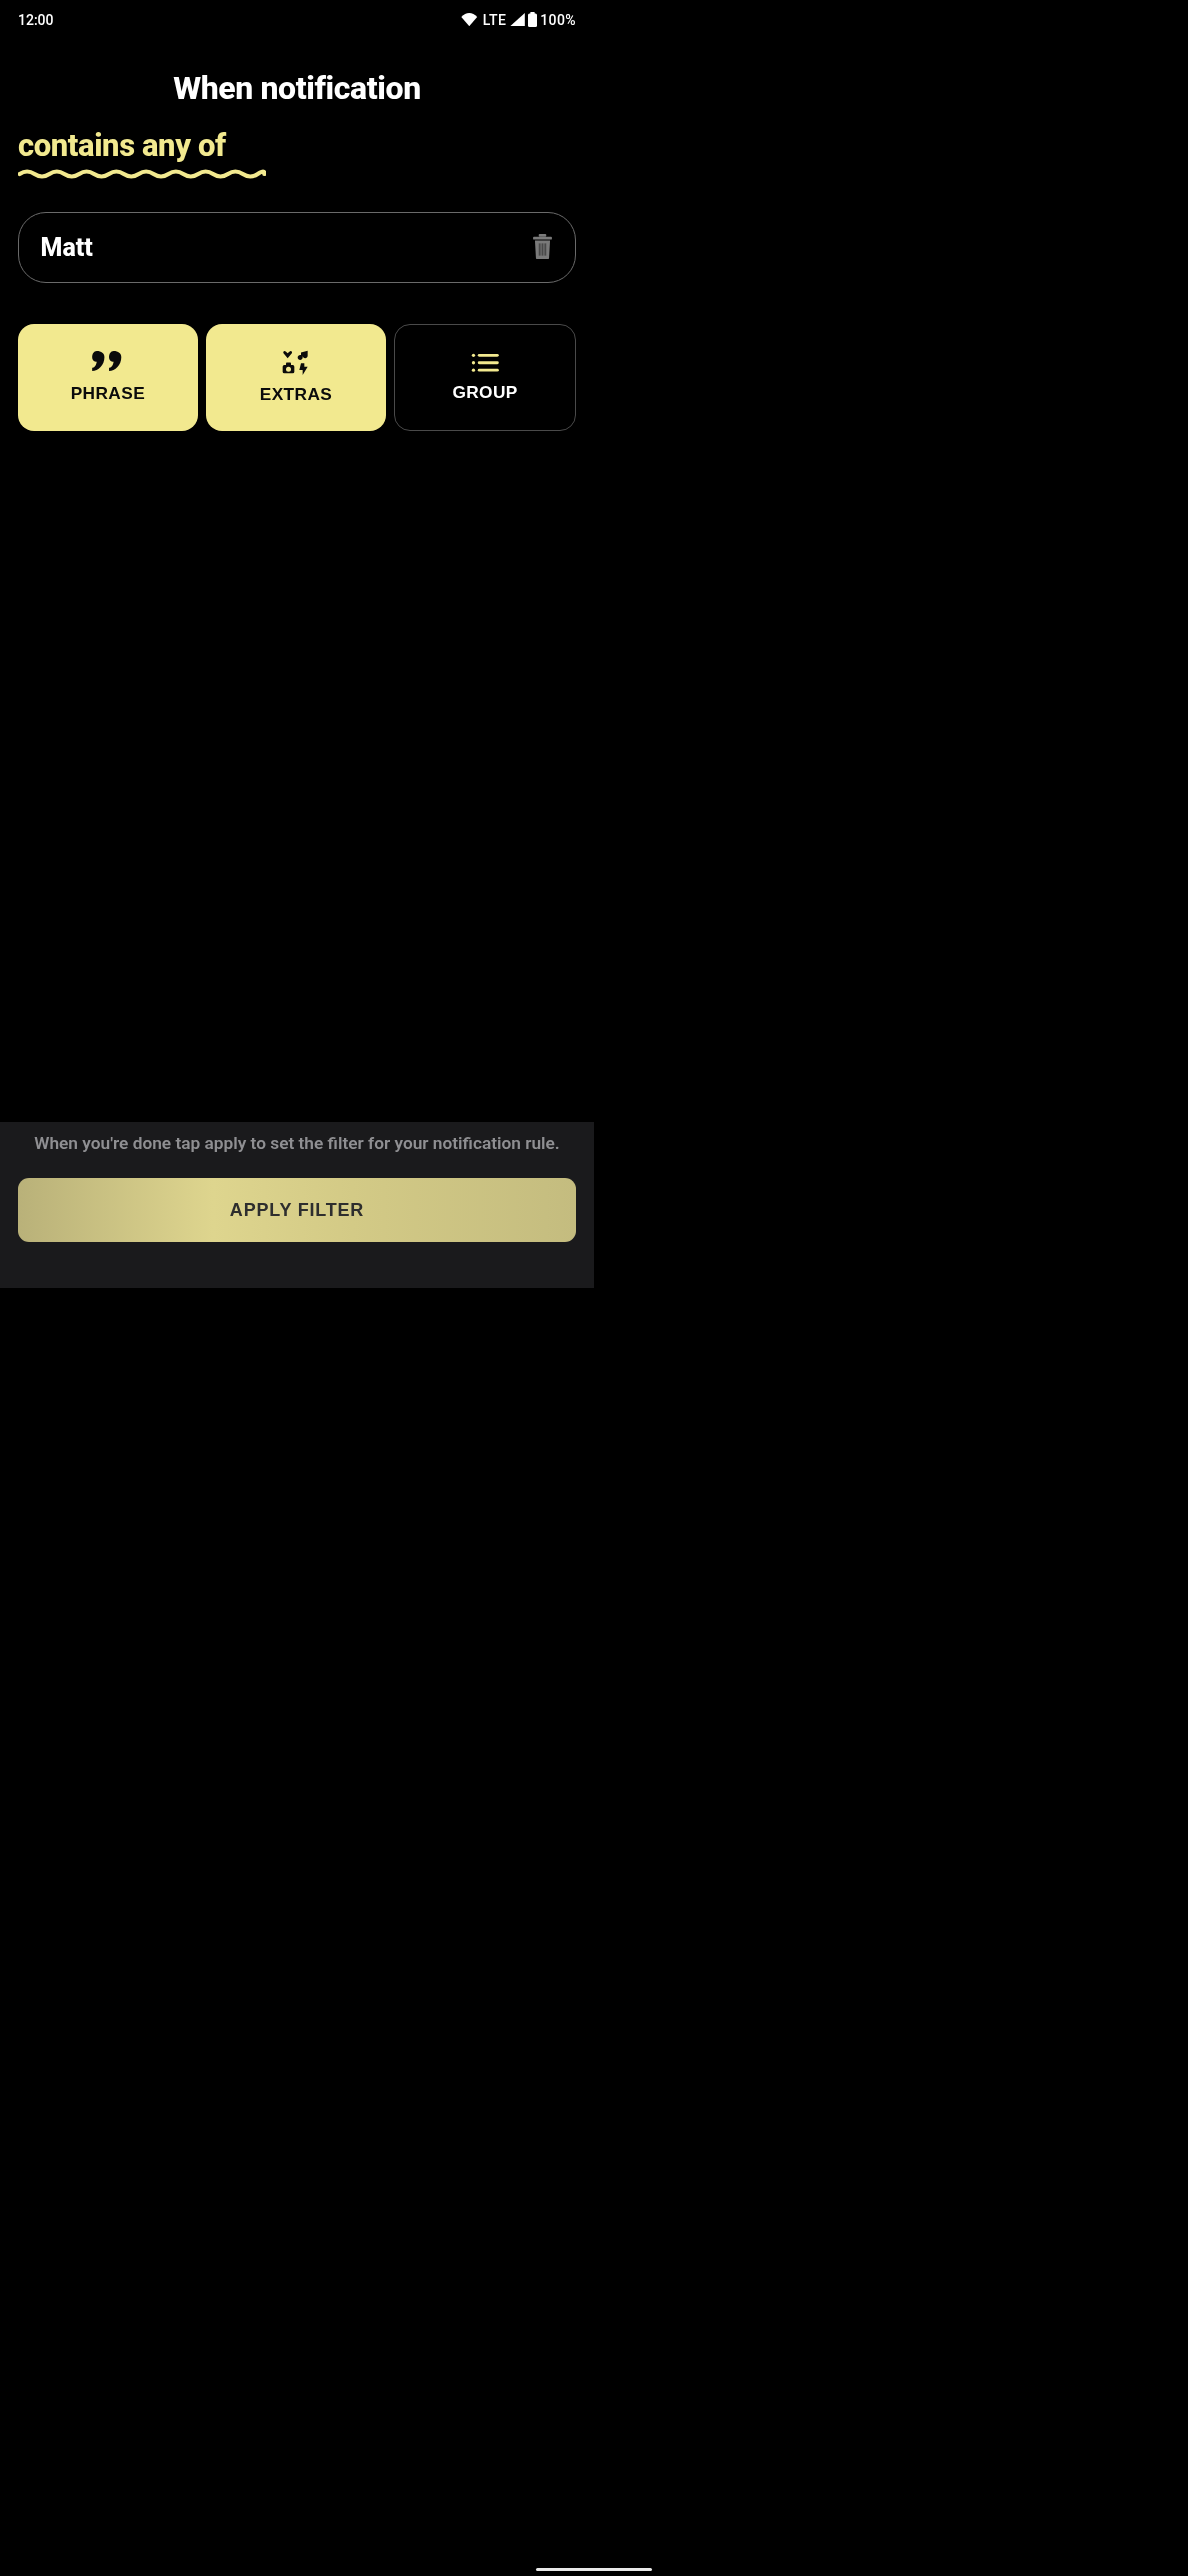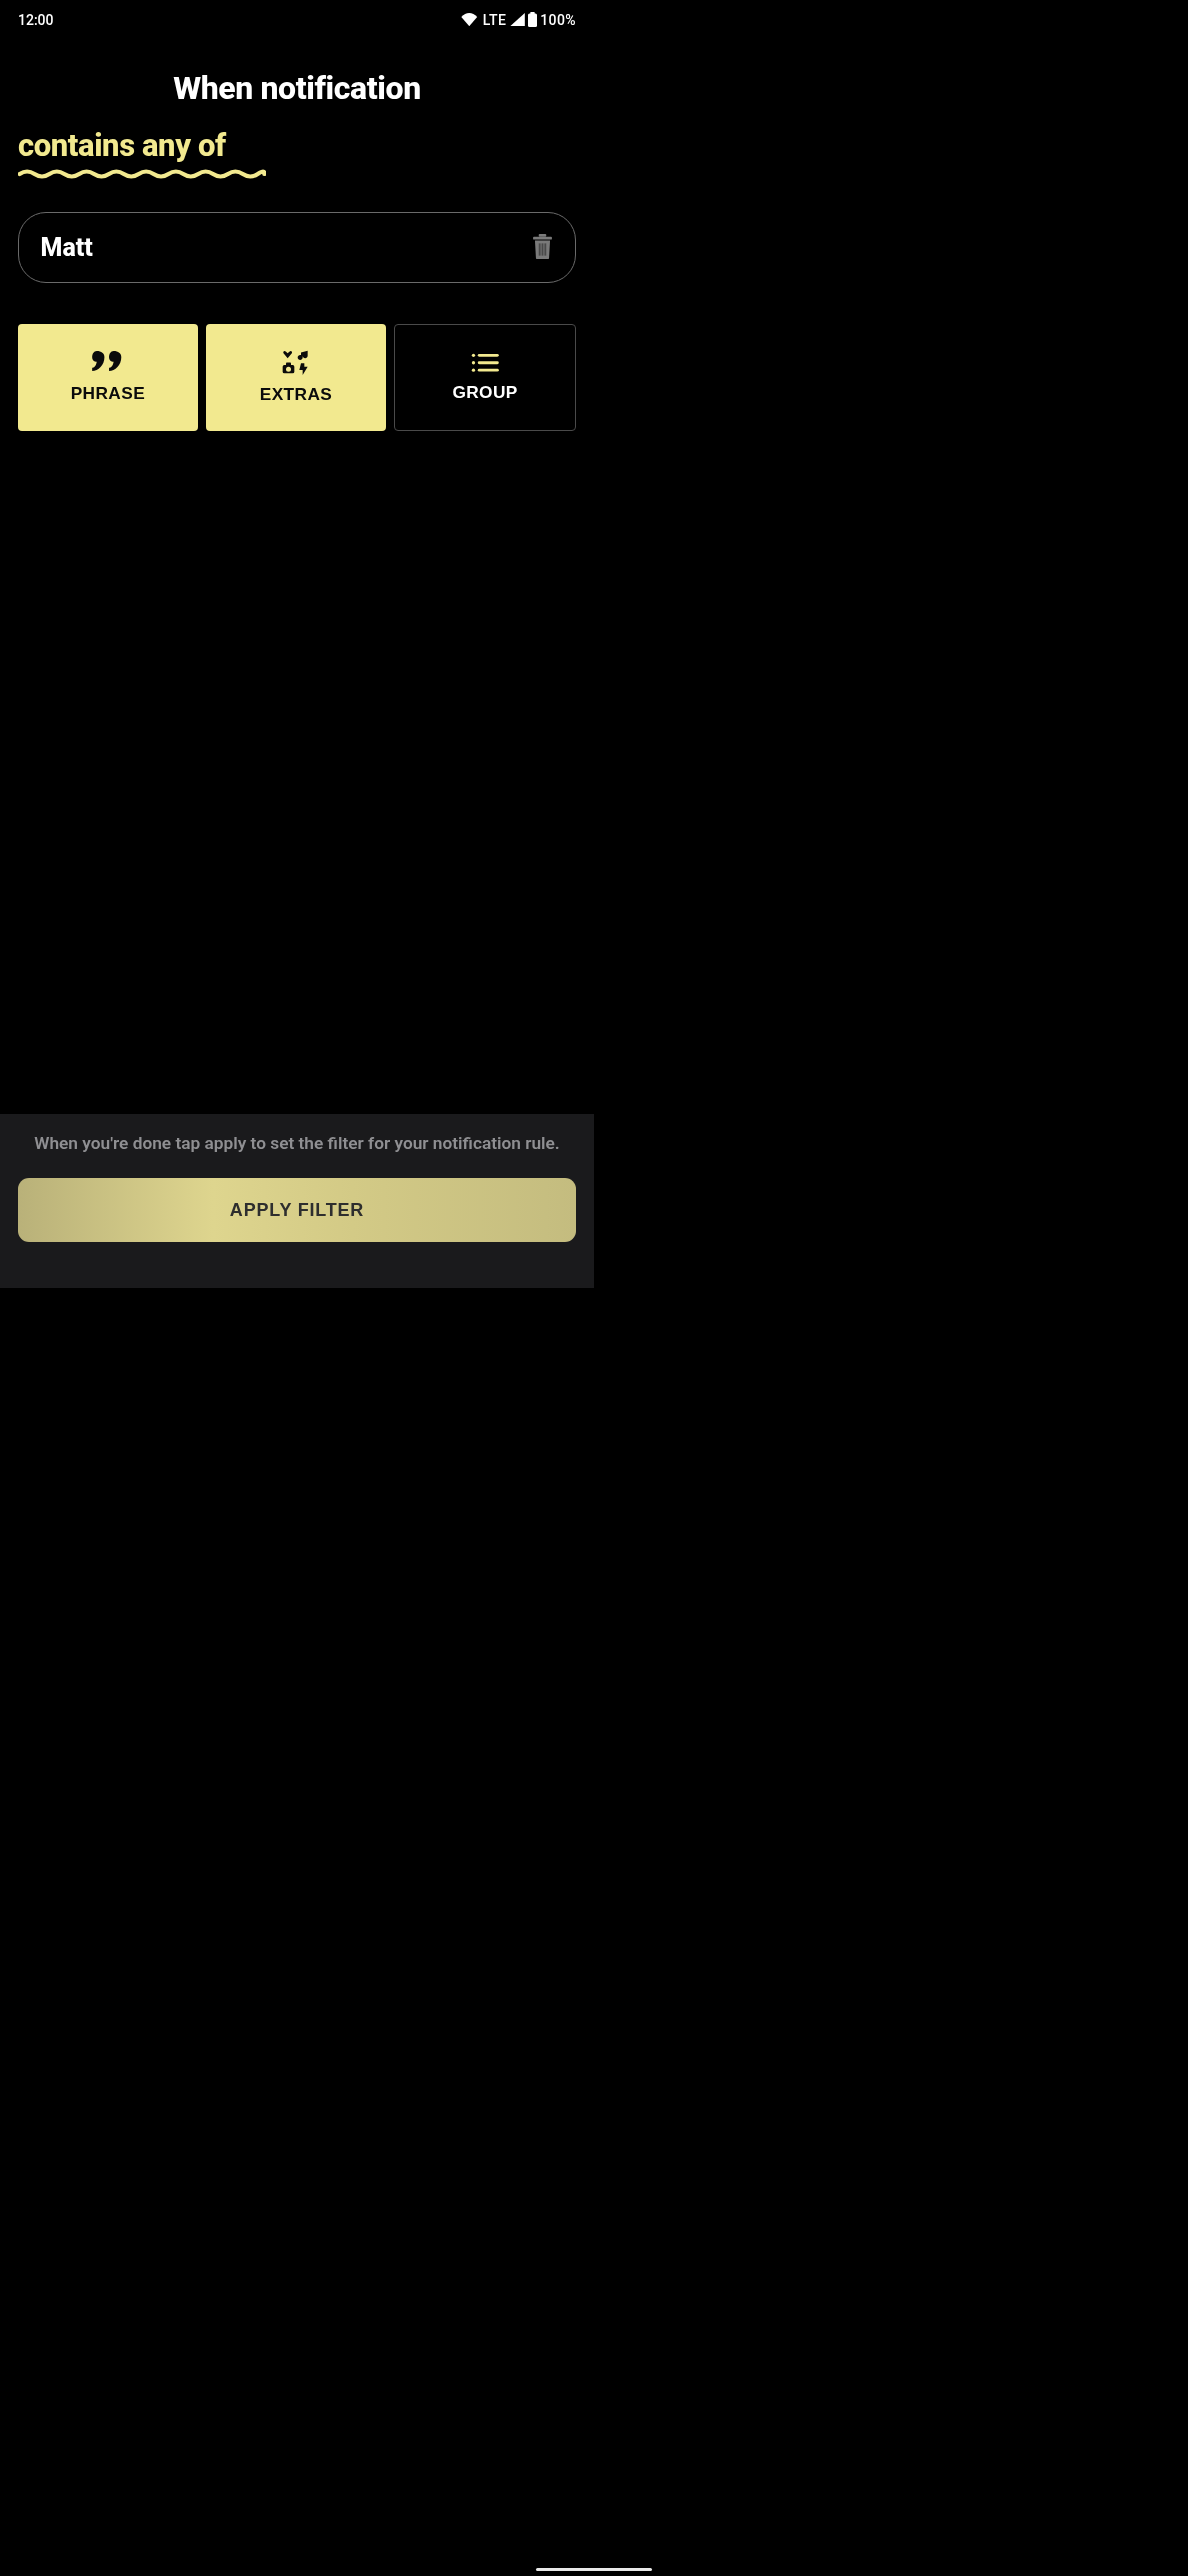--- a/index.html
+++ b/index.html
@@ -79,21 +79,21 @@
     color: #7a7a7a;
     display: flex;
   }
   .filter-row {
     margin-top: 41px;
     display: flex;
     gap: 8.3px;
   }
   .filter-btn {
     flex: 1;
-    border-radius: 4px;
+    border-radius: 16px;
     height: 107px;
     display: flex;
     flex-direction: column;
     align-items: center;
     justify-content: center;
     gap: 8.3px;
     font-weight: 800;
     font-size: 17.3px;
     letter-spacing: 0.4px;
     border: none;
@@ -107,21 +107,21 @@
     border: 1.7px solid #4a4a4a;
     color: #ffffff;
   }
   .filter-btn .icon-wrap {
     display: flex;
     align-items: center;
     justify-content: center;
   }
   .footer {
     background: #1a1a1c;
-    padding: 17px 18px 46px 18px;
+    padding: 9px 18px 46px 18px;
     text-align: center;
   }
   .footer-text {
     color: #8f8f92;
     font-size: 17.3px;
     font-weight: 600;
     line-height: 1.5;
     margin-bottom: 21.5px;
   }
   .apply-btn {

